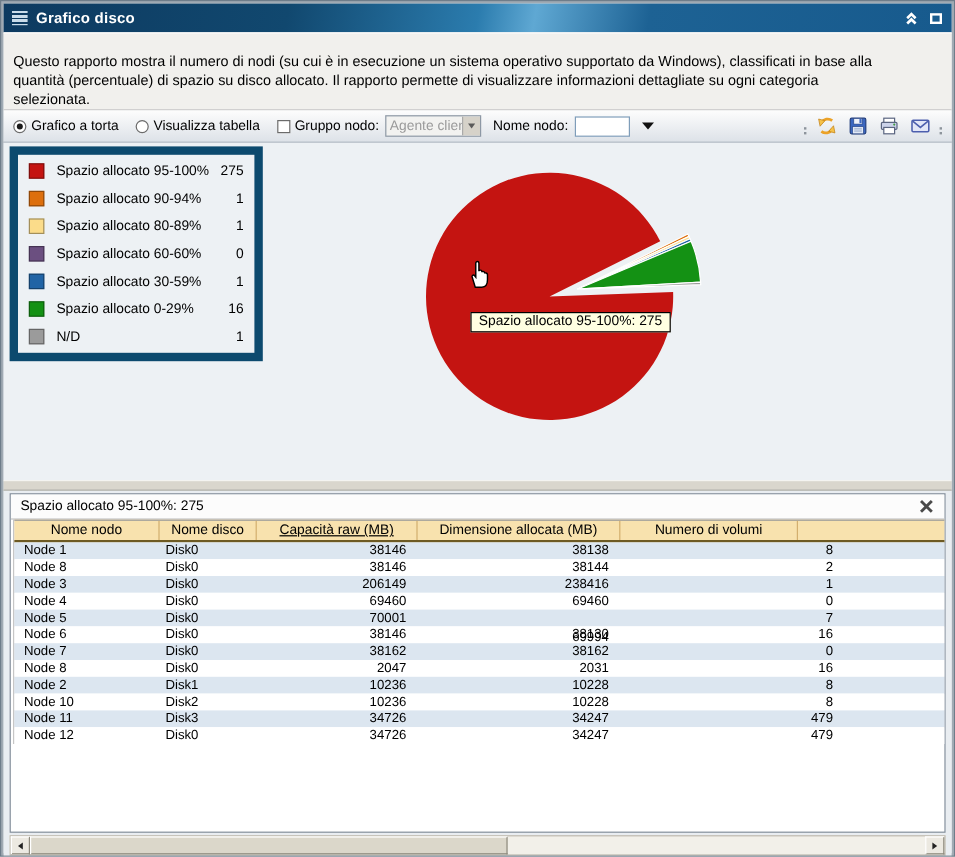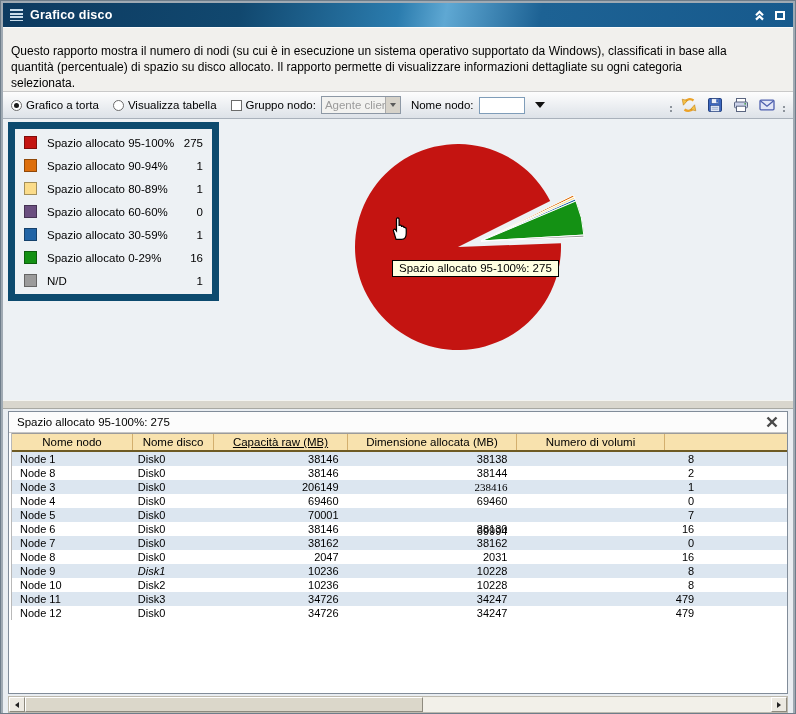--- a/index.html
+++ b/index.html
@@ -258,21 +258,21 @@
               <div class="t-cell al1" style="width: 81px;">Disk0</div>
               <div class="t-cell ar" style="width: 134px;">38146</div>
               <div class="t-cell ar" style="width: 169px;">38144</div>
               <div class="t-cell ar" style="width: 187px;">2</div>
               <div class="t-cell ar" style="width: 148px;"></div>
             </div>
             <div class="t-row alt">
               <div class="t-cell al0" style="width: 121px;">Node 3</div>
               <div class="t-cell al1" style="width: 81px;">Disk0</div>
               <div class="t-cell ar" style="width: 134px;">206149</div>
-              <div class="t-cell ar" style="width: 169px; font-family: Liberation Serif, serif;">238416</div>
+              <div class="t-cell ar" style="width: 169px;">238416</div>
               <div class="t-cell ar" style="width: 187px;">1</div>
               <div class="t-cell ar" style="width: 148px;"></div>
             </div>
             <div class="t-row">
               <div class="t-cell al0" style="width: 121px;">Node 4</div>
               <div class="t-cell al1" style="width: 81px;">Disk0</div>
               <div class="t-cell ar" style="width: 134px;">69460</div>
               <div class="t-cell ar" style="width: 169px;">69460</div>
               <div class="t-cell ar" style="width: 187px;">0</div>
               <div class="t-cell ar" style="width: 148px;"></div>
@@ -303,22 +303,22 @@
             </div>
             <div class="t-row">
               <div class="t-cell al0" style="width: 121px;">Node 8</div>
               <div class="t-cell al1" style="width: 81px;">Disk0</div>
               <div class="t-cell ar" style="width: 134px;">2047</div>
               <div class="t-cell ar" style="width: 169px;">2031</div>
               <div class="t-cell ar" style="width: 187px;">16</div>
               <div class="t-cell ar" style="width: 148px;"></div>
             </div>
             <div class="t-row alt">
-              <div class="t-cell al0" style="width: 121px;">Node 9</div>
-              <div class="t-cell al1" style="width: 81px; font-style: italic;">Disk1</div>
+              <div class="t-cell al0" style="width: 121px;">Node 2</div>
+              <div class="t-cell al1" style="width: 81px;">Disk1</div>
               <div class="t-cell ar" style="width: 134px;">10236</div>
               <div class="t-cell ar" style="width: 169px;">10228</div>
               <div class="t-cell ar" style="width: 187px;">8</div>
               <div class="t-cell ar" style="width: 148px;"></div>
             </div>
             <div class="t-row">
               <div class="t-cell al0" style="width: 121px;">Node 10</div>
               <div class="t-cell al1" style="width: 81px;">Disk2</div>
               <div class="t-cell ar" style="width: 134px;">10236</div>
               <div class="t-cell ar" style="width: 169px;">10228</div>

